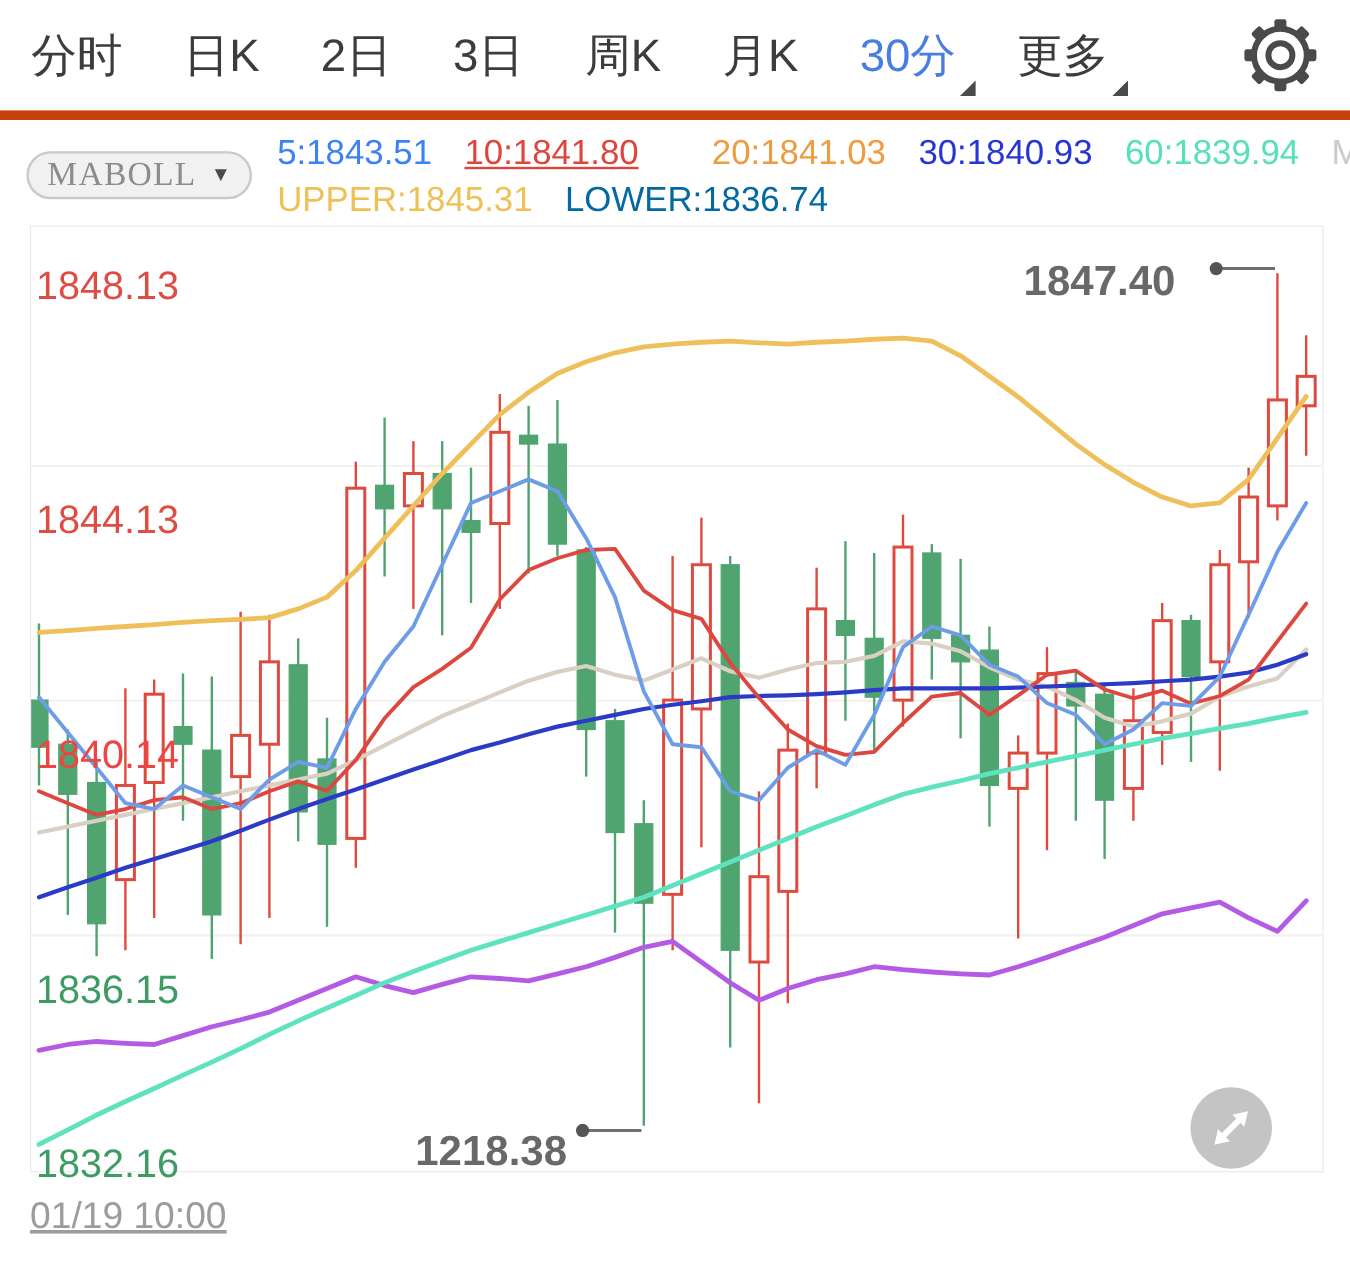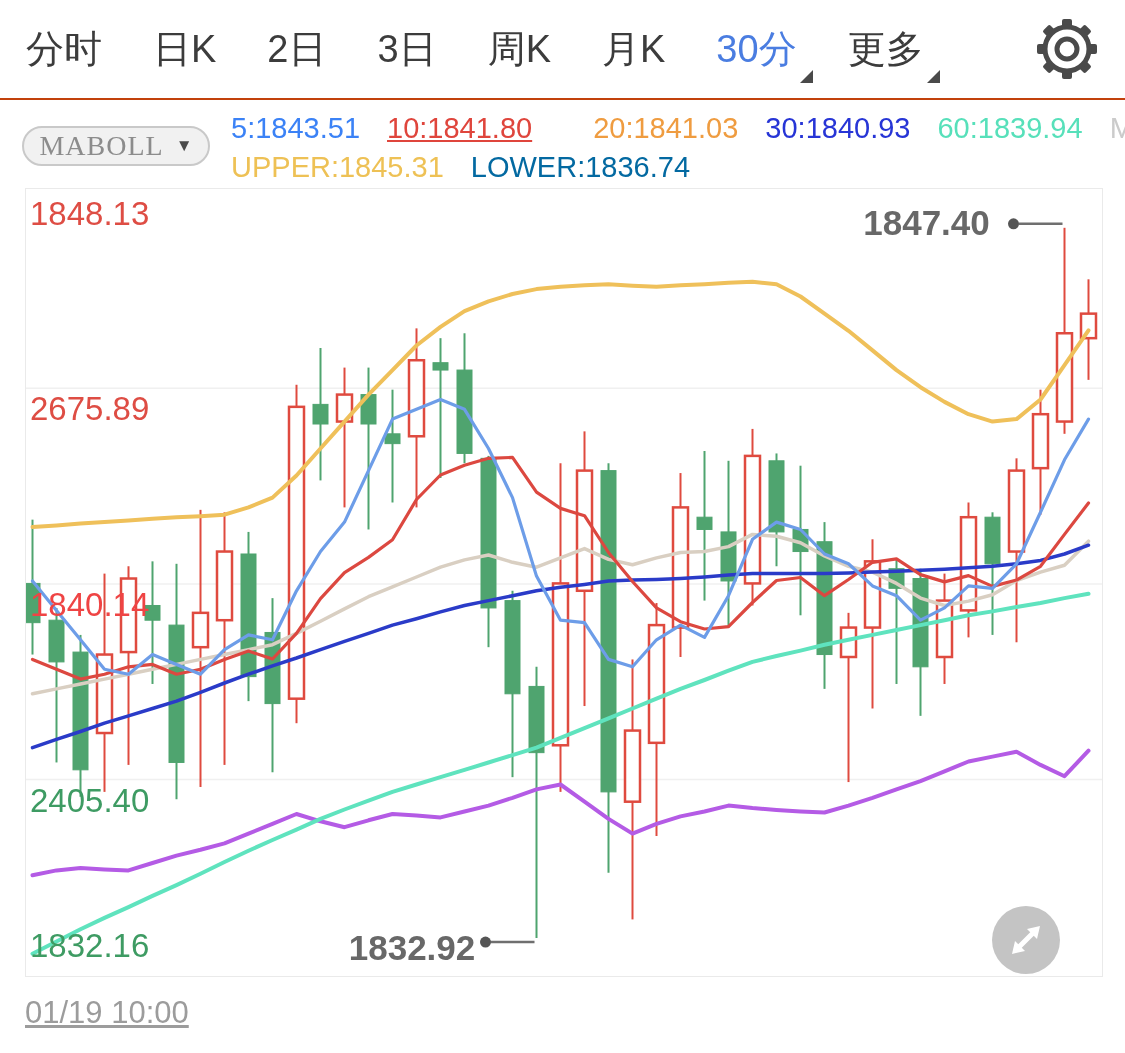--- a/index.html
+++ b/index.html
@@ -1,42 +1,42 @@
 <!DOCTYPE html>
 <html><head>
 <meta charset="utf-8">
 <title>Chart</title>
 <style>
   html,body{margin:0;padding:0;background:#fff;}
   .app{position:relative;width:1125px;height:1053px;background:#ffffff;overflow:hidden;
        font-family:"Liberation Sans","DejaVu Sans",sans-serif;}
   
   .nav{position:absolute;left:0;top:0;width:1125px;height:100px;background:#fff;
-       border-bottom:2px solid #c2410c;display:flex;align-items:center;
+       border-bottom:8px solid #c2410c;display:flex;align-items:center;
        padding:0 26px;box-sizing:border-box;gap:51px;}
   .nav-item{font-size:38px;color:#3c3c3c;white-space:nowrap;position:relative;cursor:pointer;}
   .nav-item.active{color:#4a7de1;}
   .caret{position:absolute;right:-16px;bottom:-8px;width:0;height:0;
          border-bottom:13px solid #4a4a4a;border-left:13px solid transparent;}
   .gear{margin-left:auto;width:64px;height:64px;cursor:pointer;}
   
   .pill{position:absolute;left:22px;top:126px;width:188px;height:40px;border:2px solid #c9c9c9;
         border-radius:22px;background:#f1f1f1;display:flex;align-items:center;justify-content:center;
         gap:12px;cursor:pointer;box-sizing:border-box;font-family:Liberation Serif, serif;}
   .pill .pill-label{font-size:28px;color:#8c8c8c;letter-spacing:1px;}
   .pill .pill-caret{font-size:17px;color:#4a4a4a;}
   .ind-row{position:absolute;left:231px;display:flex;gap:27px;font-size:29px;font-weight:500;white-space:nowrap;}
   .ind-row.r1{top:112px;}
   .ind-row.r2{top:151px;}
   
   .chart{position:absolute;left:25px;top:188px;width:1078px;height:789px;
          border:1px solid #eaeaea;box-sizing:border-box;background:#fff;}
   .chart svg{display:block;}
-  .ylab{position:absolute;left:4px;font-size:33px;font-weight:400;}
-  .anno{position:absolute;font-size:35px;font-weight:600;color:#686868;text-align:center;}
+  .ylab{position:absolute;left:4px;font-size:33px;font-weight:400;margin-top:24px;}
+  .anno{position:absolute;font-size:35px;font-weight:600;color:#686868;text-align:left;margin-top:12px;}
   .anno.high{left:853px;top:203px;width:147px;}
   .anno.low{left:346px;top:928px;width:132px;}
   .xlab{position:absolute;left:25px;top:995px;font-size:31px;color:#9c9c9c;text-decoration:underline;}
   .expand{position:absolute;left:992px;top:906px;width:68px;height:68px;border-radius:50%;
           background:rgba(190,190,190,0.9);cursor:pointer;display:flex;align-items:center;justify-content:center;}
 </style>
 </head>
 <body>
 
 <div class="app">
@@ -208,28 +208,28 @@
         <polyline points="6.5,504.8 30.5,499.9 54.5,495.0 78.5,490.1 102.5,485.2 126.5,480.3 150.5,475.4 174.5,470.4 198.5,465.5 222.5,460.6 246.5,455.7 270.5,444.4 294.5,432.2 318.5,419.9 342.5,407.7 366.5,397.9 390.5,388.0 414.5,378.2 438.5,370.9 462.5,366.0 486.5,373.3 510.5,378.2 534.5,368.9 558.5,359.6 582.5,370.4 606.5,375.8 630.5,368.9 654.5,363.5 678.5,362.5 702.5,357.6 726.5,345.4 750.5,347.3 774.5,353.7 798.5,367.0 822.5,377.3 846.5,383.1 870.5,394.4 894.5,409.1 918.5,416.5 942.5,412.1 966.5,405.7 990.5,391.5 1014.5,383.1 1038.5,376.3 1062.5,352.2" fill="none" stroke="#d9cfc2" stroke-width="3.5" stroke-linejoin="round" stroke-linecap="round"></polyline>
         <polyline points="6.5,558.7 30.5,550.4 54.5,542.5 78.5,534.2 102.5,526.9 126.5,519.5 150.5,512.1 174.5,503.3 198.5,494.0 222.5,485.2 246.5,476.8 270.5,469.0 294.5,460.6 318.5,452.3 342.5,444.4 366.5,436.1 390.5,429.7 414.5,422.9 438.5,416.5 462.5,411.6 486.5,406.7 510.5,401.8 534.5,398.3 558.5,395.4 582.5,392.0 606.5,391.0 630.5,390.5 654.5,389.5 678.5,388.0 702.5,386.1 726.5,384.6 750.5,384.6 774.5,384.6 798.5,384.6 822.5,384.1 846.5,383.1 870.5,382.2 894.5,381.2 918.5,380.2 942.5,378.7 966.5,377.3 990.5,374.8 1014.5,371.4 1038.5,365.0 1062.5,356.2" fill="none" stroke="#2a3bc8" stroke-width="3.5" stroke-linejoin="round" stroke-linecap="round"></polyline>
         <polyline points="6.5,470.4 30.5,480.3 54.5,490.1 78.5,485.2 102.5,477.8 126.5,475.4 150.5,485.2 174.5,480.3 198.5,470.4 222.5,462.1 246.5,470.0 270.5,444.4 294.5,409.6 318.5,383.6 342.5,368.4 366.5,350.8 390.5,310.5 414.5,286.0 438.5,276.2 462.5,269.3 486.5,268.4 510.5,303.2 534.5,319.4 558.5,326.7 582.5,363.5 606.5,392.5 630.5,418.9 654.5,432.7 678.5,440.0 702.5,437.6 726.5,413.5 750.5,391.5 774.5,388.5 798.5,406.7 822.5,390.5 846.5,373.3 870.5,369.9 894.5,385.6 918.5,392.9 942.5,386.6 966.5,397.4 990.5,391.0 1014.5,377.3 1038.5,345.4 1062.5,314.0" fill="none" stroke="#dc4840" stroke-width="3.2" stroke-linejoin="round" stroke-linecap="round"></polyline>
         <polyline points="6.5,392.0 30.5,421.4 54.5,450.8 78.5,480.3 102.5,485.2 126.5,465.5 150.5,475.4 174.5,485.2 198.5,460.6 222.5,445.9 246.5,450.8 270.5,401.8 294.5,362.5 318.5,333.1 342.5,281.6 366.5,230.1 390.5,220.3 414.5,210.5 438.5,220.3 462.5,259.5 486.5,308.6 510.5,387.1 534.5,431.2 558.5,433.7 582.5,470.4 606.5,477.8 630.5,450.8 654.5,436.1 678.5,448.4 702.5,406.7 726.5,350.3 750.5,333.1 774.5,340.5 798.5,365.0 822.5,374.8 846.5,396.9 870.5,406.7 894.5,431.2 918.5,418.9 942.5,396.9 966.5,399.3 990.5,374.8 1014.5,323.3 1038.5,270.8 1062.5,230.1" fill="none" stroke="#6d9de8" stroke-width="3.2" stroke-linejoin="round" stroke-linecap="round"></polyline>
         <line x1="992.5" y1="34.80650000000089" x2="1036.5" y2="34.80650000000089" stroke="#6f6f6f" stroke-width="2.5"></line>
         <circle cx="987.5" cy="34.80650000000089" r="5.5" fill="#555555"></circle>
         <line x1="464.5" y1="753.0505000000018" x2="508.5" y2="753.0505000000018" stroke="#6f6f6f" stroke-width="2.5"></line>
         <circle cx="459.5" cy="753.0505000000018" r="5.5" fill="#555555"></circle>
       </svg>
     <div class="ylab" style="top: 6px; color: rgb(222, 77, 68);">1848.13</div>
-    <div class="ylab" style="top: 201px; color: rgb(222, 77, 68);">2675.89</div>
+    <div class="ylab" style="top: 201px; color: rgb(222, 77, 68);">1844.13</div>
     <div class="ylab" style="top: 397px; color: #ef4444;">1840.14</div>
-    <div class="ylab" style="top: 593px; color: rgb(62, 155, 99);">2405.40</div>
+    <div class="ylab" style="top: 593px; color: rgb(62, 155, 99);">1836.15</div>
     <div class="ylab" style="top: 738px; color: rgb(62, 155, 99);">1832.16</div>
   </div>
 
   <div class="anno high">1847.40</div>
-  <div class="anno low">1832.92</div>
+  <div class="anno low">1218.38</div>
   <div class="xlab">01/19 10:00</div>
 
   <div class="expand">
     <svg width="68" height="68" viewBox="0 0 68 68">
       <line x1="27" y1="41" x2="41" y2="27" stroke="#fff" stroke-width="5" stroke-linecap="round"></line>
       <polygon points="48,20 35,23 45,33" fill="#fff"></polygon>
       <polygon points="20,48 33,45 23,35" fill="#fff"></polygon>
     </svg>
   </div>
 

